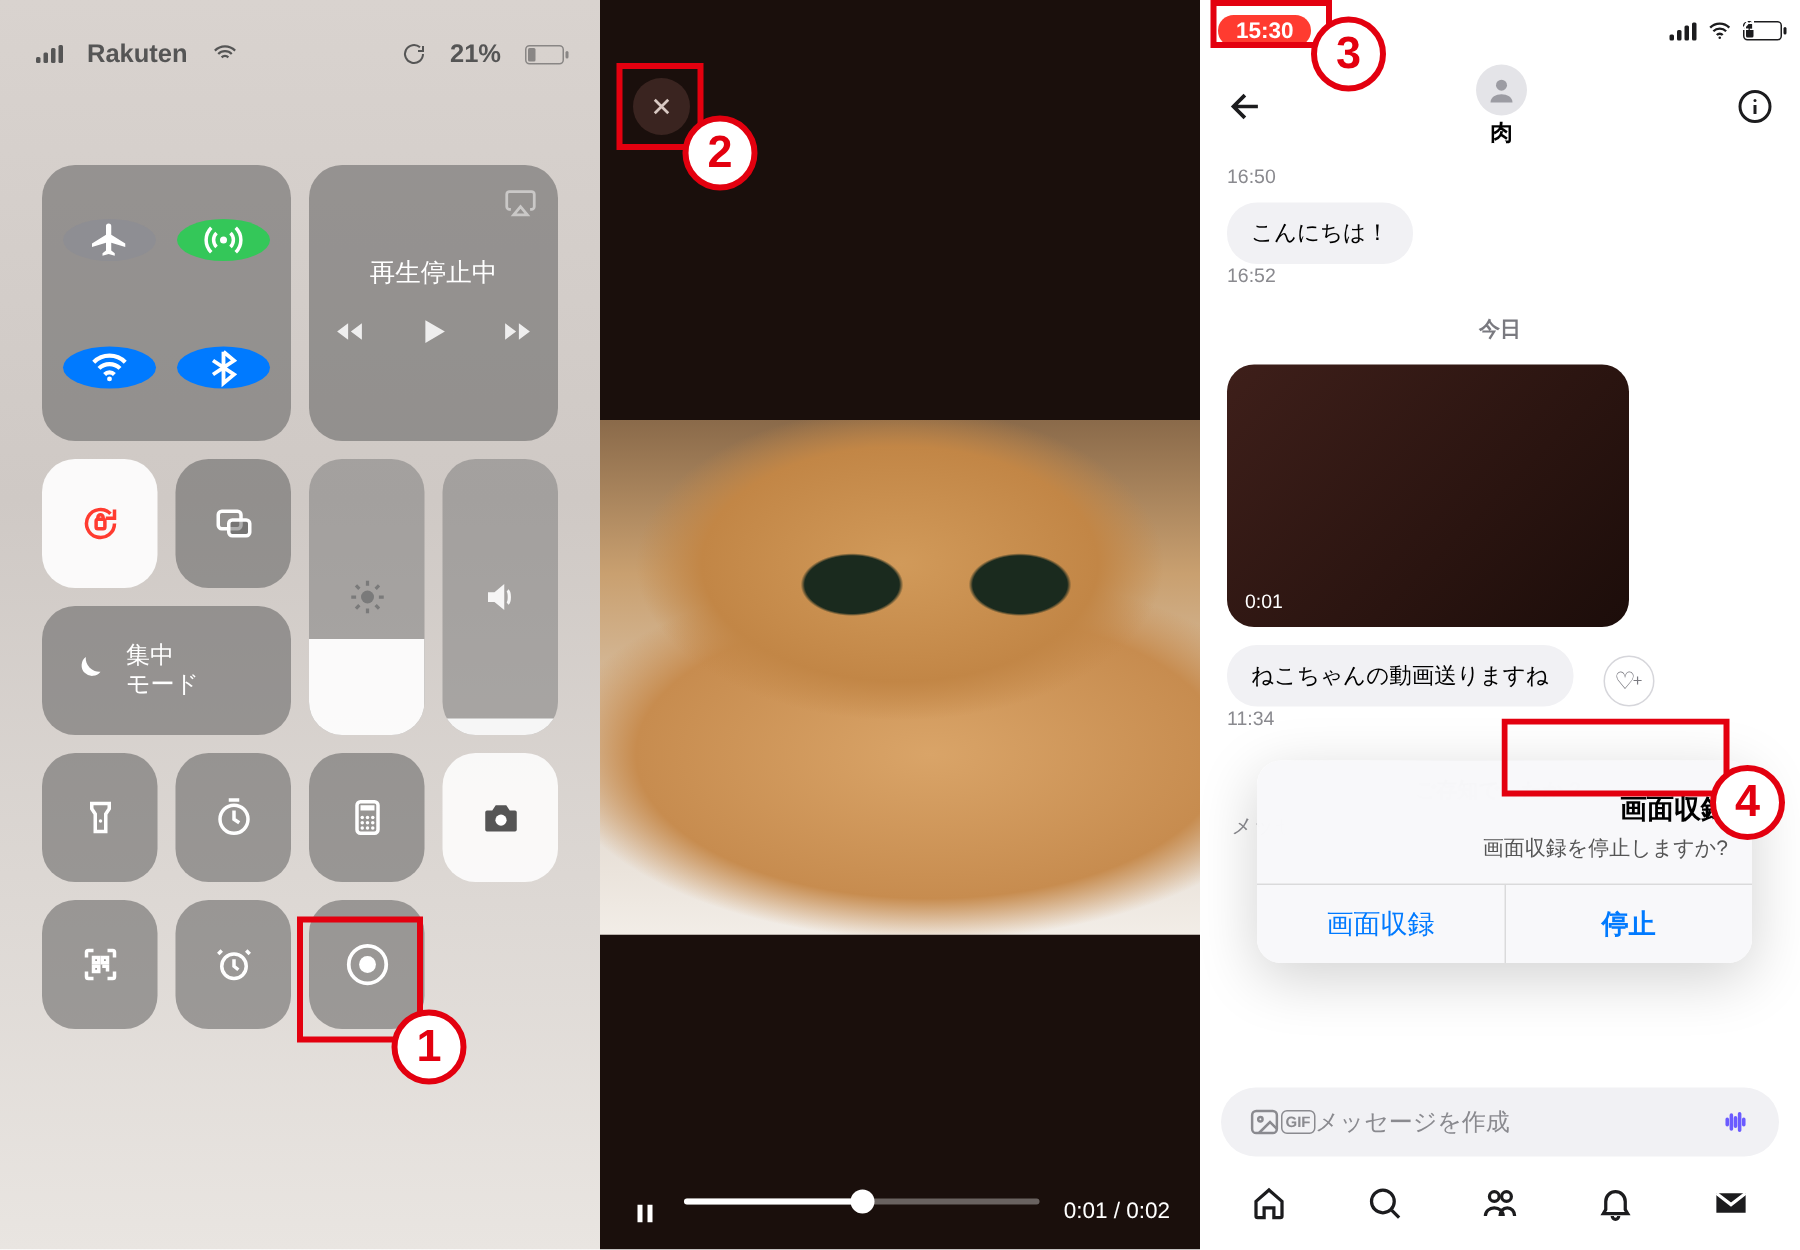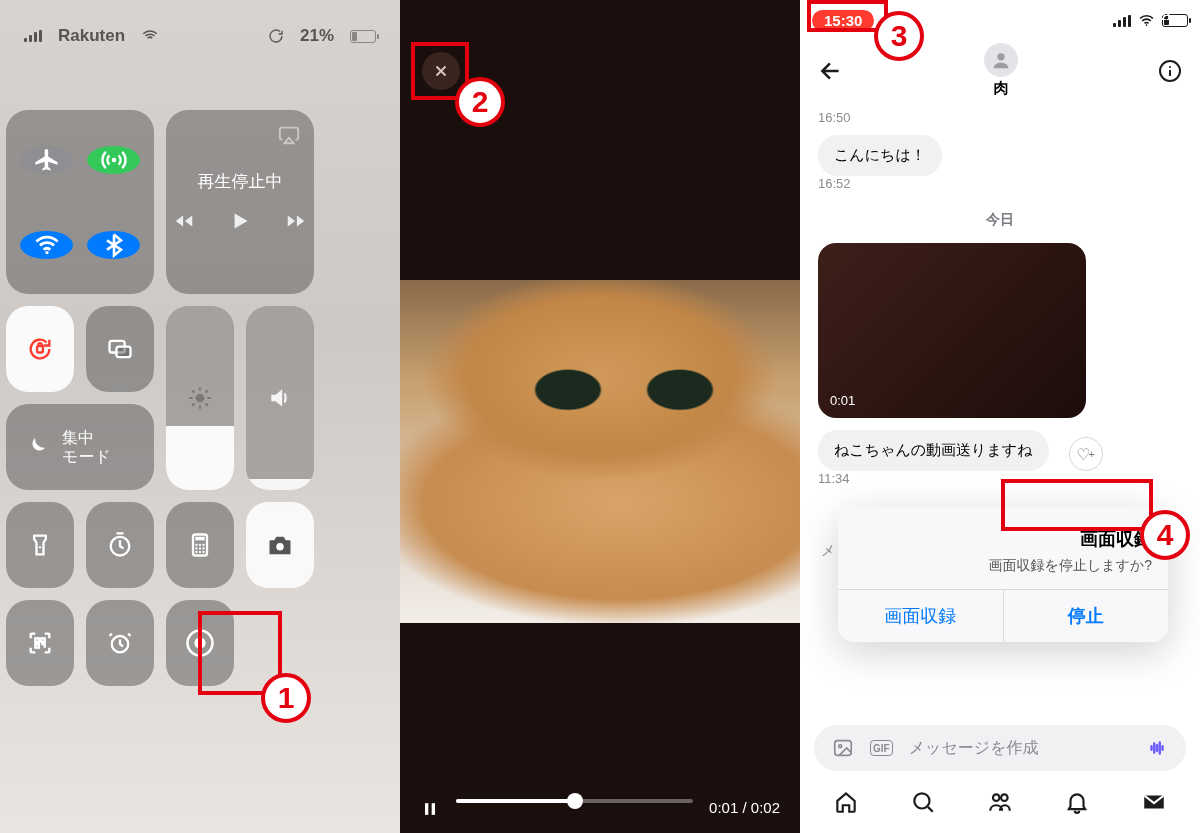--- a/index.html
+++ b/index.html
@@ -6,21 +6,21 @@
   body{width:1200px;height:833px;display:flex;background:#fff;overflow:hidden}
   .phone{width:400px;height:833px;position:relative;overflow:hidden}
   
   .callout{position:absolute;width:50px;height:50px;border-radius:50%;background:#fff;border:4px solid #e3000f;display:flex;align-items:center;justify-content:center;font-weight:800;font-size:30px;color:#e3000f;z-index:90}
   .redbox{position:absolute;border:4px solid #e3000f;z-index:80;pointer-events:none}
 
   
   .cc{background:linear-gradient(180deg,#d9d3cf 0%,#cfc9c5 40%,#e9e5e1 100%)}
   .cc-status{display:flex;justify-content:space-between;padding:26px 24px 8px;font-size:17px;font-weight:600;color:#555}
   .cc-status .sig{display:flex;align-items:center;gap:16px}
-  .cc-grid{padding:56px 6px 0;display:grid;grid-template-columns:repeat(5,1fr);grid-template-rows:repeat(6,86px);gap:12px}
+  .cc-grid{padding:56px 28px 0;display:grid;grid-template-columns:repeat(4,1fr);grid-template-rows:repeat(6,86px);gap:12px}
   .tile{background:rgba(90,90,90,.52);border-radius:22px;display:flex;align-items:center;justify-content:center;color:#fff}
   .conn{grid-column:1/3;grid-row:1/3;display:grid;grid-template-columns:1fr 1fr;grid-template-rows:1fr 1fr;padding:14px;gap:14px}
   .conn .btn{border-radius:50%;display:flex;align-items:center;justify-content:center}
   .conn .grey{background:#8e8e93}
   .conn .green{background:#34c759}
   .conn .blue{background:#007aff}
   .media{grid-column:3/5;grid-row:1/3;flex-direction:column;gap:14px;font-size:17px}
   .media .airplay{position:absolute;top:14px;right:14px;opacity:.5}
   .media-ctrl{display:flex;gap:32px;align-items:center;opacity:.85}
   .lock{grid-column:1;grid-row:3;background:rgba(255,255,255,.9);color:#ff3b30}
@@ -74,21 +74,21 @@
 
   .alert{position:absolute;left:38px;right:32px;top:403px;background:rgba(248,248,250,.96);border-radius:16px;box-shadow:0 10px 40px rgba(0,0,0,.18);backdrop-filter:blur(20px);overflow:hidden;z-index:60}
   .alert .at{padding:20px 16px 14px;text-align:right}
   .alert .at h3{font-size:18px;font-weight:700;margin-bottom:6px}
   .alert .at p{font-size:14px;color:#555}
   .alert .ab{display:flex;border-top:1px solid rgba(0,0,0,.12)}
   .alert .ab div{flex:1;text-align:center;padding:14px 0;font-size:18px;color:#007aff}
   .alert .ab div:first-child{border-right:1px solid rgba(0,0,0,.12)}
   .alert .ab div:last-child{font-weight:600}
 
-  .compose{margin:0 14px 8px;background:#f1f1f4;border-radius:28px;display:flex;align-items:center;gap:16px;padding:12px 18px;color:#8a8a8f;font-size:16px}
+  .compose{margin:0 14px 8px;background:#f1f1f4;border-radius:28px;display:flex;align-items:center;padding:12px 18px;color:#8a8a8f;font-size:16px}
   .compose .grow{flex:1}
   .tabbar{display:flex;justify-content:space-around;align-items:center;padding:10px 8px 18px;color:#1c1c1e}
   .tabbar svg{width:26px;height:26px}
 
   .sigbars{display:inline-flex;align-items:flex-end;gap:2px;height:12px}
   .sigbars i{width:3px;background:currentColor;border-radius:1px}
   .sigbars i:nth-child(1){height:4px}.sigbars i:nth-child(2){height:7px}.sigbars i:nth-child(3){height:10px}.sigbars i:nth-child(4){height:12px}
   .batt{display:inline-flex;align-items:center;gap:2px}
   .batt .bx{width:26px;height:13px;border:1.5px solid currentColor;border-radius:3px;position:relative;opacity:.6}
   .batt .bx::after{content:"";position:absolute;right:-4px;top:3px;width:2px;height:5px;background:currentColor;border-radius:1px}

